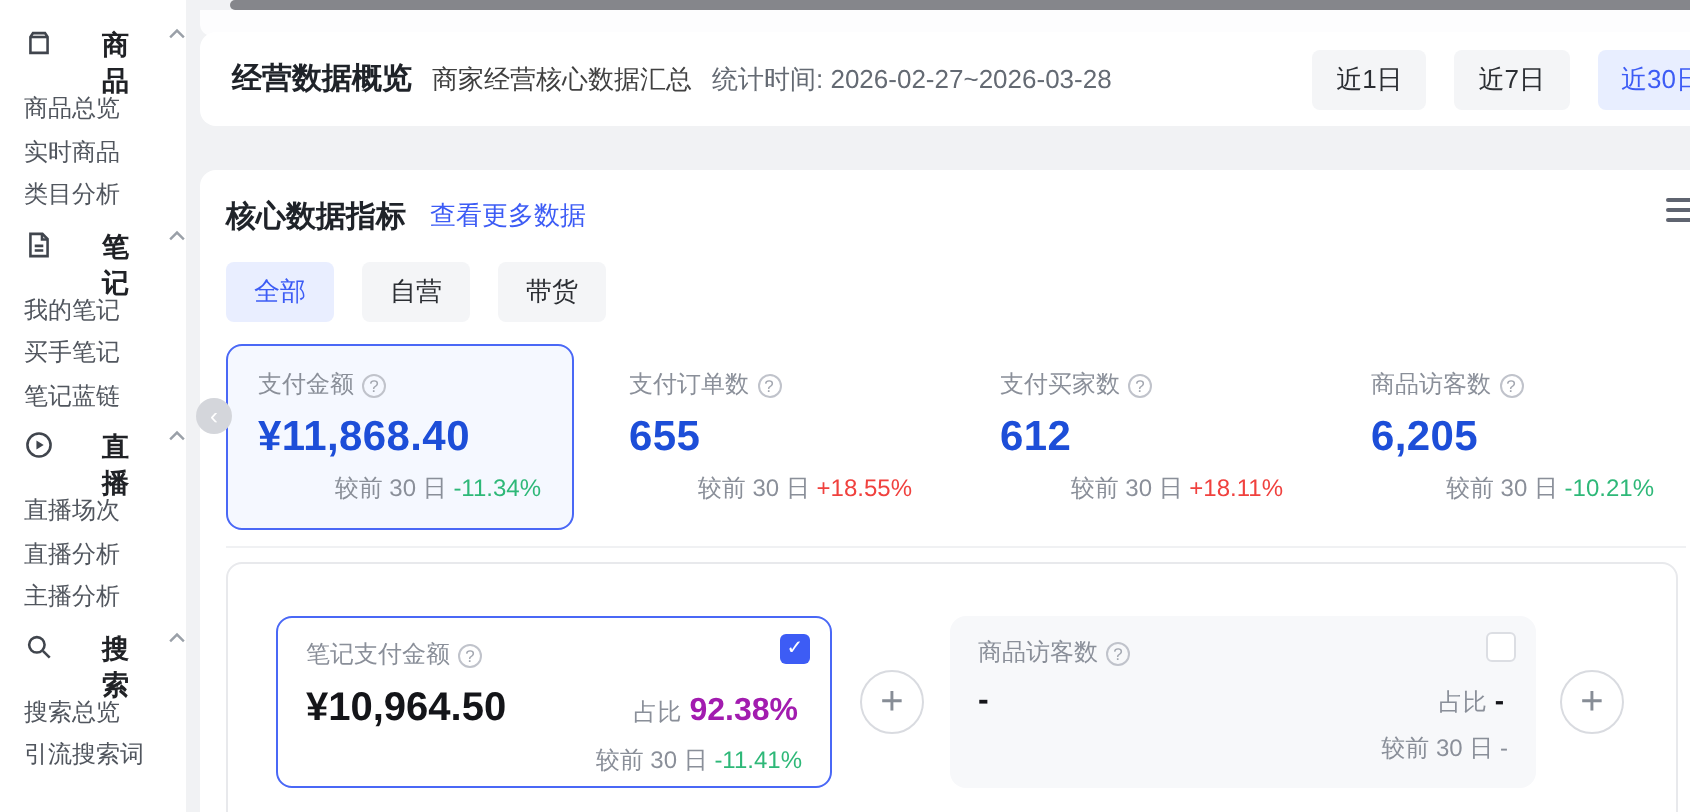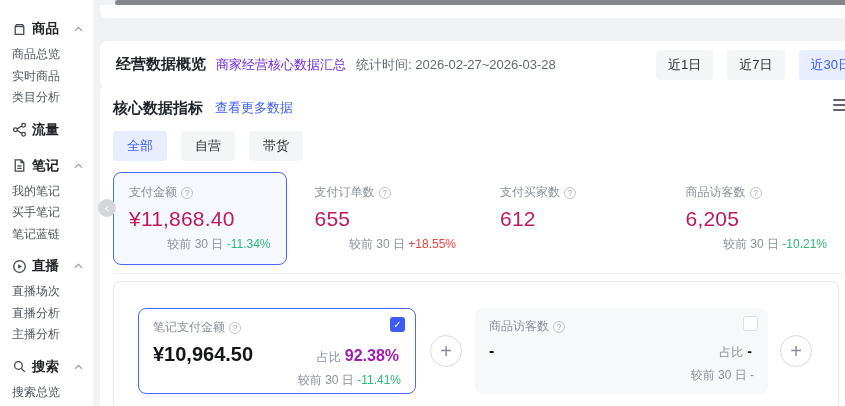--- a/index.html
+++ b/index.html
@@ -3,34 +3,34 @@
 <meta charset="utf-8">
 <style>
   * { margin:0; padding:0; box-sizing:border-box; }
   html,body { width:845px; height:406px; overflow:hidden; }
   body { font-family:"Liberation Sans","DejaVu Sans",sans-serif; background:#f1f2f4; color:#17181a; }
   .wrap { position:relative; width:845px; height:406px; overflow:hidden; }
 
   
   .sidebar { position:absolute; left:0; top:0; width:93px; height:406px; background:#fff; padding:14px 0 0 12px; z-index:3; }
   .nav-group { margin-bottom:6px; }
-  .nav-head { display:flex; align-items:center; height:30px; cursor:pointer; }
+  .nav-head { display:flex; align-items:flex-start; height:30px; cursor:pointer;gap:19px; }
   .nav-head .nv-ic { width:15px; height:15px; margin-right:5px; display:inline-flex; }
   .nav-head .nv-lb { font-size:13.5px; font-weight:bold; color:#202226; }
   .nav-head .nv-ch { margin-left:auto; margin-right:10px; display:inline-flex; }
   .nav-item { height:21.5px; line-height:21.5px; font-size:12px; color:#51565e; cursor:pointer; }
 
   
   .topbar-strip { position:absolute; left:115px; right:0; top:0; height:5px; background:#85868b; border-radius:3px 0 0 3px; }
   .prev-panel-band { position:absolute; left:100px; right:0; top:5px; height:13px; background:#fdfdfe; border-radius:0 0 0 6px; }
 
   
-  .hdr-panel { position:absolute; left:100px; right:0; top:41px; height:47px; background:#fff; border-radius:8px 0 0 8px; display:flex; align-items:center; padding-left:16px; z-index:2; }
+  .hdr-panel { position:absolute; left:100px; right:0; top:16px; height:47px; background:#fff; border-radius:8px 0 0 8px; display:flex; align-items:center; padding-left:16px; z-index:2; }
   .hdr-title { font-size:15px; font-weight:bold; color:#1f2329; }
-  .hdr-sub { font-size:13px; color:#6d28d9; margin-left:10px; }
+  .hdr-sub { font-size:13px; color:#404040; margin-left:10px; }
   .hdr-time { font-size:13px; color:#646a73; margin-left:10px; }
   .range-btns { margin-left:auto; display:flex; gap:14px; margin-right:-18px; }
   .rbtn { font-size:13px; padding:6px 12px; border-radius:4px; background:#f4f5f7; color:#2b2e33; white-space:nowrap; cursor:pointer; }
   .rbtn.active { background:#e8eeff; color:#3d5cf5; }
 
   
   .main-panel { position:absolute; left:100px; right:0; top:85px; height:340px; background:#fff; border-radius:8px 0 0 0; padding:12px 0 0 13px; z-index:1; }
   .sec-row { position:relative; display:flex; align-items:center; height:22px; }
   .sec-title { font-size:15px; font-weight:bold; color:#1f2329; }
   .more-link { font-size:13px; color:#3d5cf5; margin-left:12px; cursor:pointer; }
@@ -38,21 +38,21 @@
   .more-icon i { display:block; height:2px; background:#5f6470; border-radius:1px; }
 
   .tabs { display:flex; gap:14px; margin-top:12px; }
   .tab { font-size:13px; padding:6px 14px; border-radius:4px; background:#f4f5f7; color:#2b2e33; cursor:pointer; }
   .tab.active { background:#e9eeff; color:#3d5cf5;text-align:right; }
 
   .cards-row { display:flex; gap:12px; margin-top:11px; width:730px; }
   .mcard { flex:1; border-radius:8px; padding:11px 15px; border:1px solid transparent; cursor:pointer; }
   .mcard.selected { border-color:#4a68f6; background:#f5f8ff; }
   .mlabel { font-size:12px; color:#8a8f99; display:flex; align-items:center; gap:4px; }
-  .mvalue { font-size:21px; font-weight:normal; color:#be185d; margin:6px 0 5px; letter-spacing:0.2px; }
+  .mvalue { font-size:21px; font-weight:bold; color:#1d4ed8; margin:6px 0 5px; letter-spacing:0.2px; }
   .mdelta { font-size:12px; color:#8a8f99;text-align:right; }
   .up { color:#f0413e; } .down { color:#2eb878; } .flat { color:#8a8f99; }
 
   .qmark { display:inline-flex; width:12px; height:12px; border:1px solid #c0c3cb; border-radius:50%; color:#a3a7b0; font-size:8.5px; align-items:center; justify-content:center; cursor:pointer; flex:0 0 auto; }
 
   .divider { border-top:1px solid #f0f1f3; margin-top:8px; width:730px; }
 
   .break-box { margin-top:7px; width:726px; border:1px solid #e8e9ec; border-radius:8px; padding:26px 20px 20px 24px; height:200px; }
   .break-row { display:flex; align-items:center; }
   .bcard { position:relative; border-radius:8px; padding:10px 14px; height:86px; }
@@ -95,33 +95,20 @@
           <svg width="9" height="6" viewBox="0 0 10 7" fill="none" stroke="#9aa0a8" stroke-width="1.4">
               <polyline points="1,5.5 5,1.5 9,5.5"></polyline>
             </svg>
         </span>
       </div>
       <div class="nav-item">商品总览</div>
       <div class="nav-item">实时商品</div>
       <div class="nav-item">类目分析</div>
     </div>
 
-    <div class="nav-group">
-      <div class="nav-head">
-        <span class="nv-ic">
-          <svg width="15" height="15" viewBox="0 0 14 14" fill="none" stroke="#40454d" stroke-width="1.2">
-              <circle cx="10.8" cy="3" r="1.7"></circle>
-              <circle cx="3.2" cy="7.2" r="1.7"></circle>
-              <circle cx="10.8" cy="11.4" r="1.7"></circle>
-              <path d="M4.8 6.4 L9.2 3.8 M4.8 8 L9.2 10.6"></path>
-            </svg>
-        </span>
-        <span class="nv-lb">流量</span>
-      </div>
-    </div>
 
     <div class="nav-group">
       <div class="nav-head">
         <span class="nv-ic">
           <svg width="15" height="15" viewBox="0 0 14 14" fill="none" stroke="#40454d" stroke-width="1.2">
               <path d="M3 1.8 H8.6 L11 4.2 V12.2 H3 Z"></path>
               <path d="M8.4 1.8 V4.4 H11"></path>
               <path d="M5 7.4 H9 M5 9.6 H9"></path>
             </svg>
         </span>
@@ -234,20 +221,24 @@
           <span class="up">+18.55%</span>
         </div>
       </div>
 
       <div class="mcard">
         <div class="mlabel">
           <span>支付买家数</span>
           <span class="qmark">?</span>
         </div>
         <div class="mvalue">612</div>
+        <div class="mdelta">
+          <span>较前 30 日</span>
+          <span class="up">+18.11%</span>
+        </div>
       </div>
 
       <div class="mcard">
         <div class="mlabel">
           <span>商品访客数</span>
           <span class="qmark">?</span>
         </div>
         <div class="mvalue">6,205</div>
         <div class="mdelta">
           <span>较前 30 日</span>

